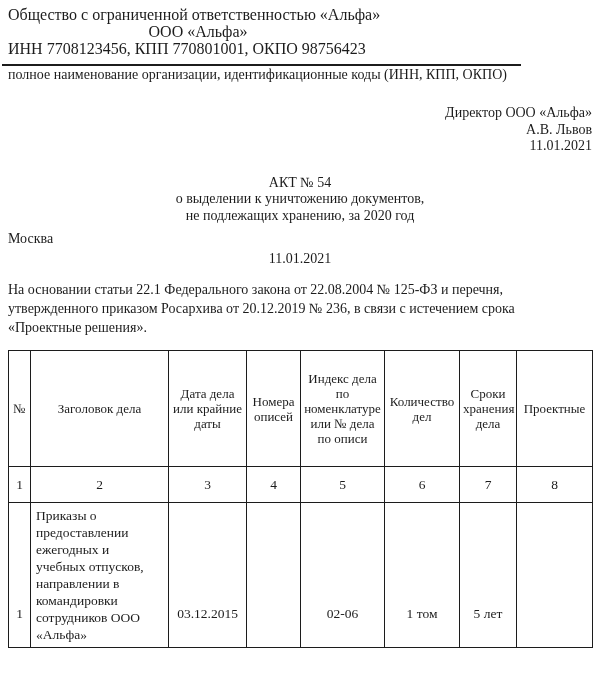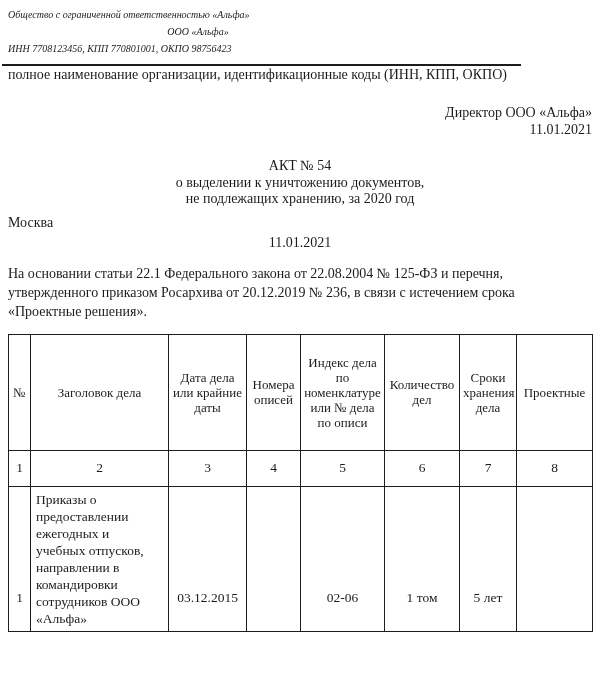--- a/index.html
+++ b/index.html
@@ -6,21 +6,21 @@
   html, body { background: #ffffff; }
   body {
     width: 600px; height: 692px;
     overflow: hidden;
     font-family: "Liberation Serif", "DejaVu Serif", serif;
     color: #1c1c1c;
     position: relative;
   }
   .page { padding: 6px 8px 0 8px; width: 600px; height: 692px; overflow: hidden; }
 
-  .org-block { width: 380px; font-size: 10px; line-height: 17px; font-style: italic; }
+  .org-block { width: 380px; font-size: 16px; line-height: 17px; }
   .org-line1, .org-line3 { text-align: left; white-space: nowrap; }
   .org-line2 { text-align: center; }
 
   .org-rule {
     margin-top: 7px; margin-left: -6px;
     width: 519px; height: 0;
     border-top: 2px solid #1c1c1c;
   }
   .org-caption { font-size: 14px; line-height: 17px; white-space: nowrap; }
 
@@ -86,20 +86,21 @@
     <div class="org-line2">ООО «Альфа»</div>
     <div class="org-line3">ИНН 7708123456, КПП 770801001, ОКПО 98756423</div>
   </div>
 
   <div class="org-rule"></div>
 
   <div class="org-caption">полное наименование организации, идентификационные коды (ИНН, КПП, ОКПО)</div>
 
   <div class="approve-block">
     <div>Директор ООО «Альфа»</div>
+    <div>А.В. Львов</div>
     <div>11.01.2021</div>
   </div>
 
   <div class="title-block">
     <div>АКТ № 54</div>
     <div>о выделении к уничтожению документов,</div>
     <div>не подлежащих хранению, за 2020 год</div>
   </div>
 
   <div class="city-line">Москва</div>

